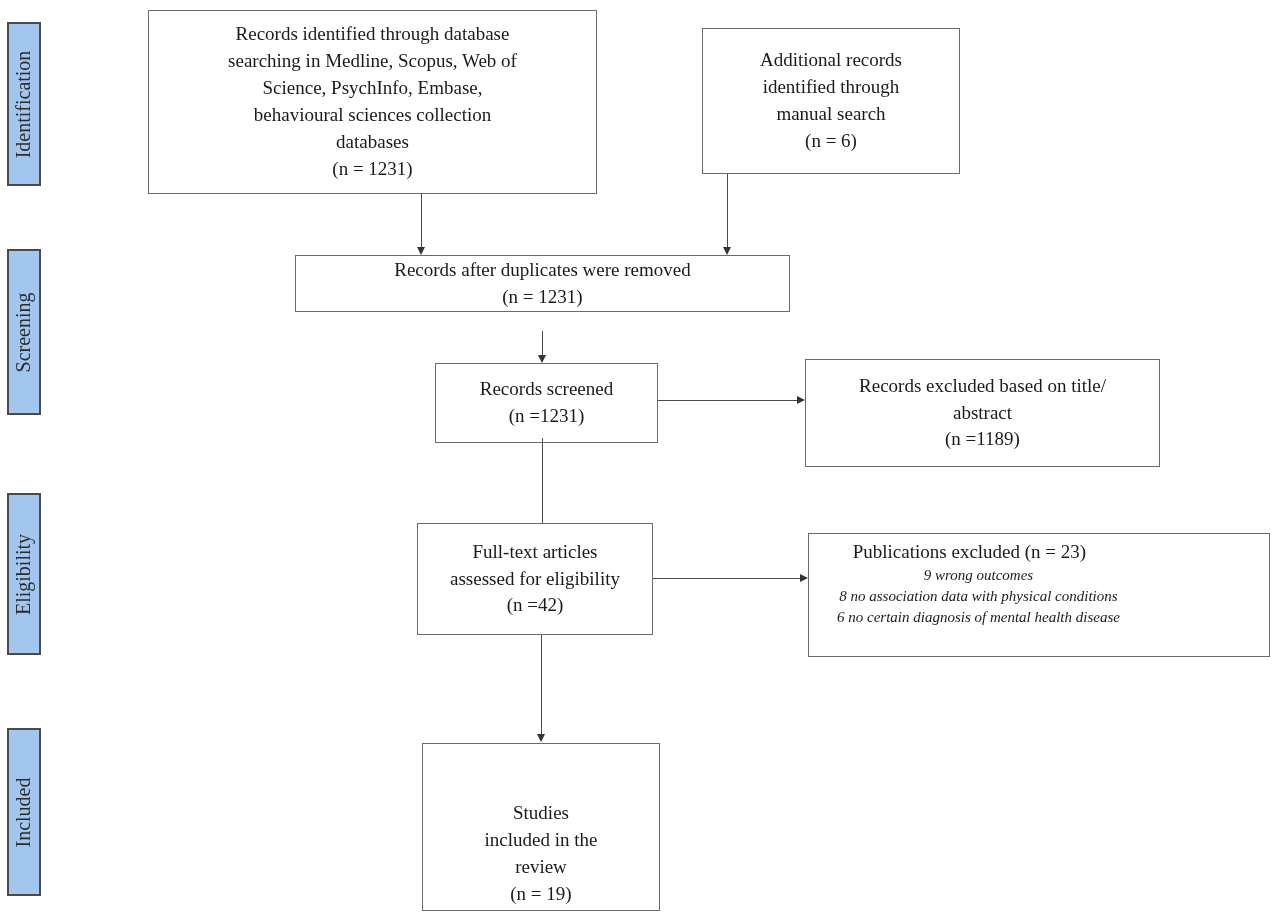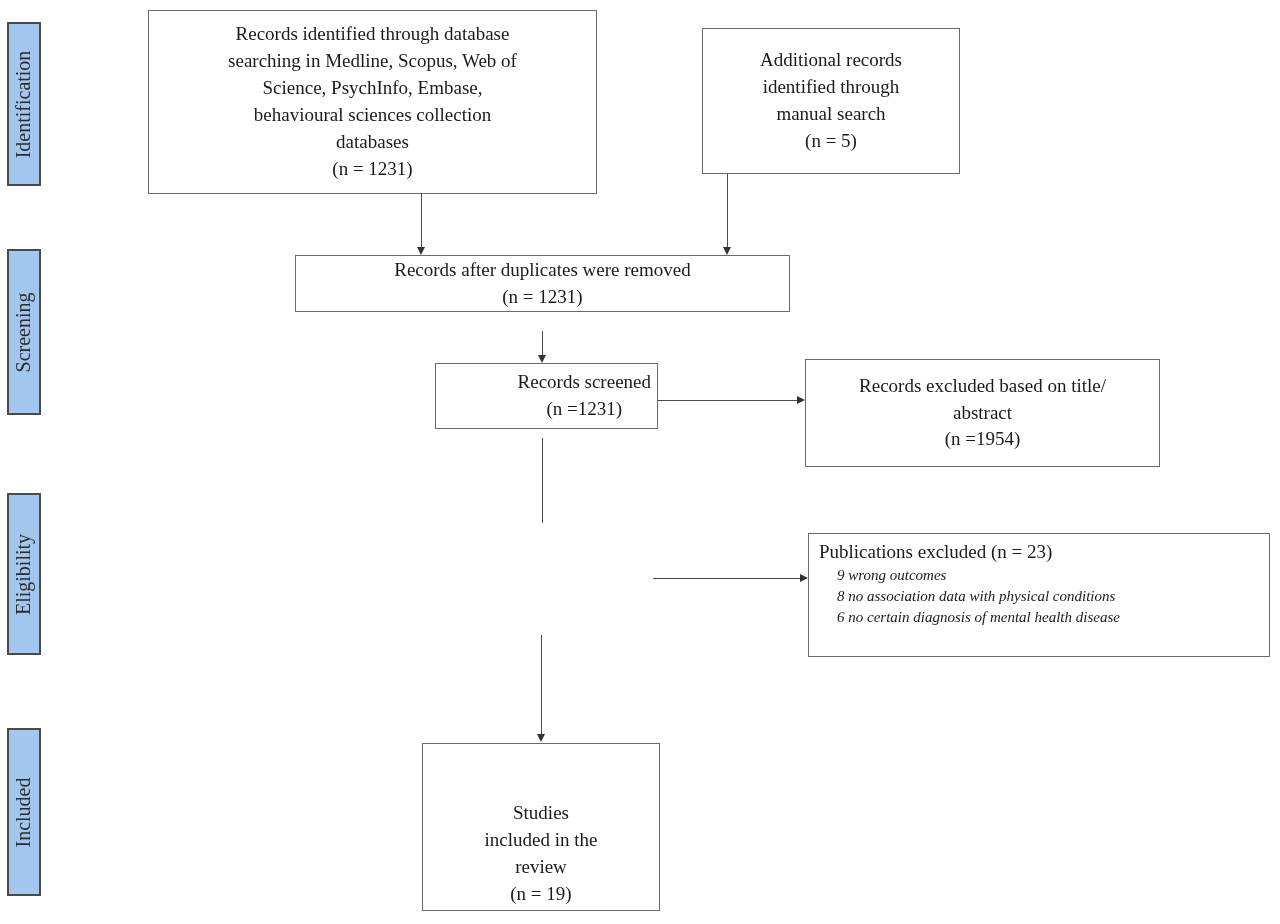--- a/index.html
+++ b/index.html
@@ -45,21 +45,21 @@
   }
   .box-text {
     white-space: pre-line;
     font-size: 19px;
     line-height: 1.42;
     padding: 2px 6px;
   }
   .box.left-align {
     align-items: flex-start;
     justify-content: flex-start;
-    text-align: left;
+    text-align: center;
     font-family: Liberation Serif, serif;
   }
   .excl-inner {
     padding: 5px 8px 4px 10px;
     font-size: 19px;
     line-height: 1.38;
   }
   .excl-details {
     white-space: pre-line;
     font-style: italic;
@@ -116,39 +116,44 @@
 Science, PsychInfo, Embase,
 behavioural sciences collection
 databases
 (n = 1231)</div>
   </div>
 
   <div class="box" style="left:702px; top:28px; width:258px; height:146px;">
     <div class="box-text">Additional records
 identified through
 manual search
-(n = 5)</div>
+(n = 6)</div>
   </div>
 
   <div class="box" style="left:295px; top:255px; width:495px; height:57px;">
     <div class="box-text">Records after duplicates were removed
 (n = 1231)</div>
   </div>
 
-  <div class="box" style="left:435px; top:363px; width:223px; height:66px;justify-content:flex-end;">
+  <div class="box" style="left:435px; top:363px; width:223px; height:80px;">
     <div class="box-text">Records screened
 (n =1231)</div>
   </div>
 
   <div class="box" style="left:805px; top:359px; width:355px; height:108px;">
     <div class="box-text">Records excluded based on title/
 abstract
-(n =1954)</div>
+(n =1189)</div>
   </div>
 
+  <div class="box" style="left:417px; top:523px; width:236px; height:112px;">
+    <div class="box-text">Full-text articles
+assessed for eligibility
+(n =42)</div>
+  </div>
 
   <div class="box left-align" style="left:808px; top:533px; width:462px; height:124px;">
     <div class="excl-inner">
       <div>Publications excluded (n = 23)</div>
       <div class="excl-details">9 wrong outcomes
 8 no association data with physical conditions
 6 no certain diagnosis of mental health disease</div>
     </div>
   </div>
 

